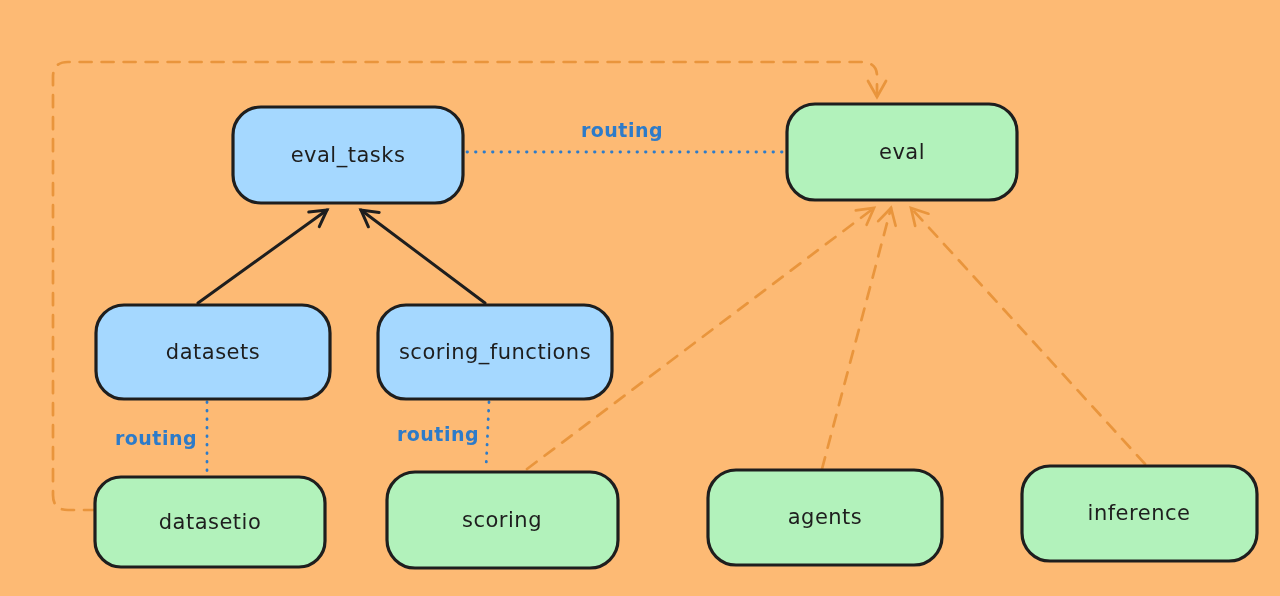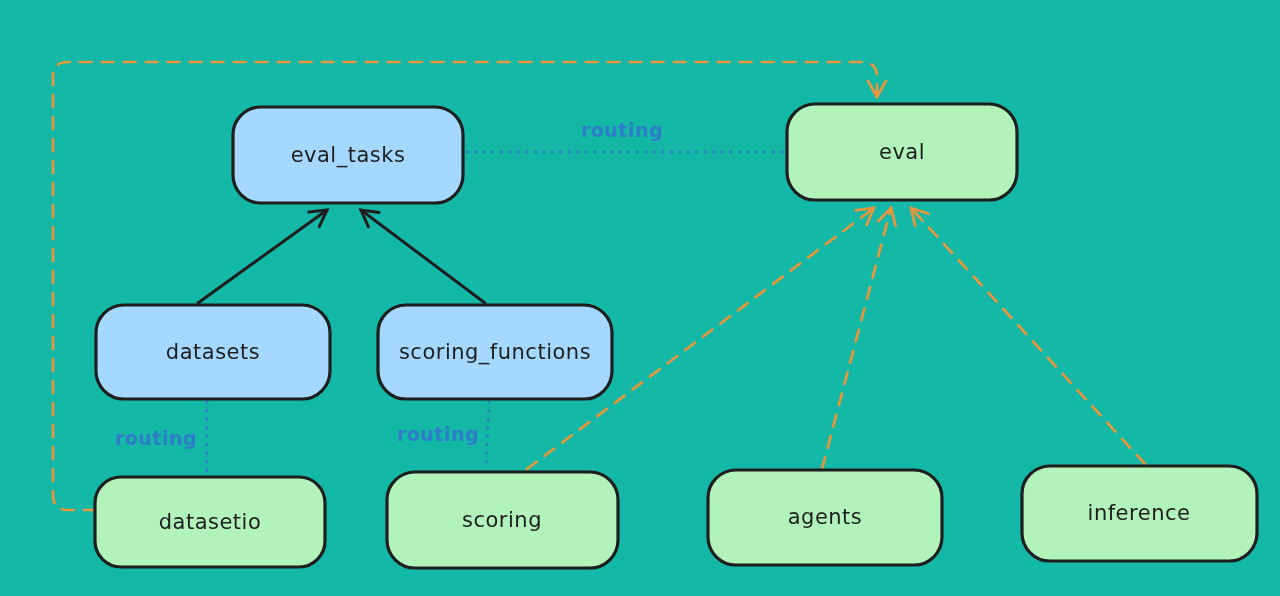--- a/index.html
+++ b/index.html
@@ -5,21 +5,21 @@
   html, body {
     margin: 0;
     padding: 0;
     background: #ffffff;
     font-family: "DejaVu Sans", "Liberation Sans", sans-serif;
   }
   .stage {
     position: relative;
     width: 1280px;
     height: 596px;
-    background: #14b8a6;
+    background: #fdba74;
     overflow: hidden;
   }
   svg { display: block; }
   .node-rect {
     stroke: #1e1e1e;
     stroke-width: 3.2;
     stroke-linejoin: round;
   }
   .node-label {
     fill: #1e1e1e;

